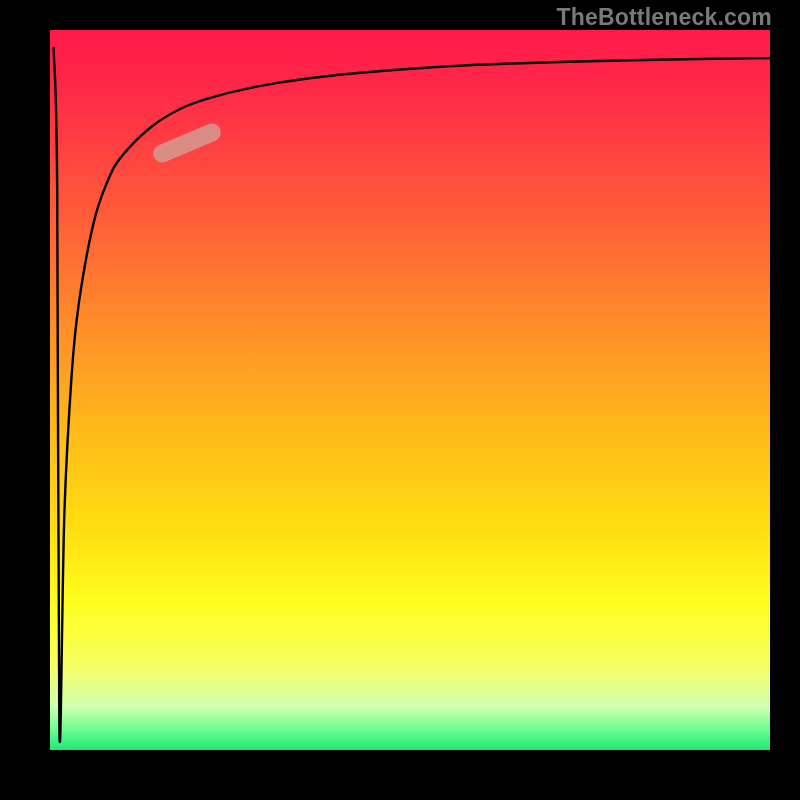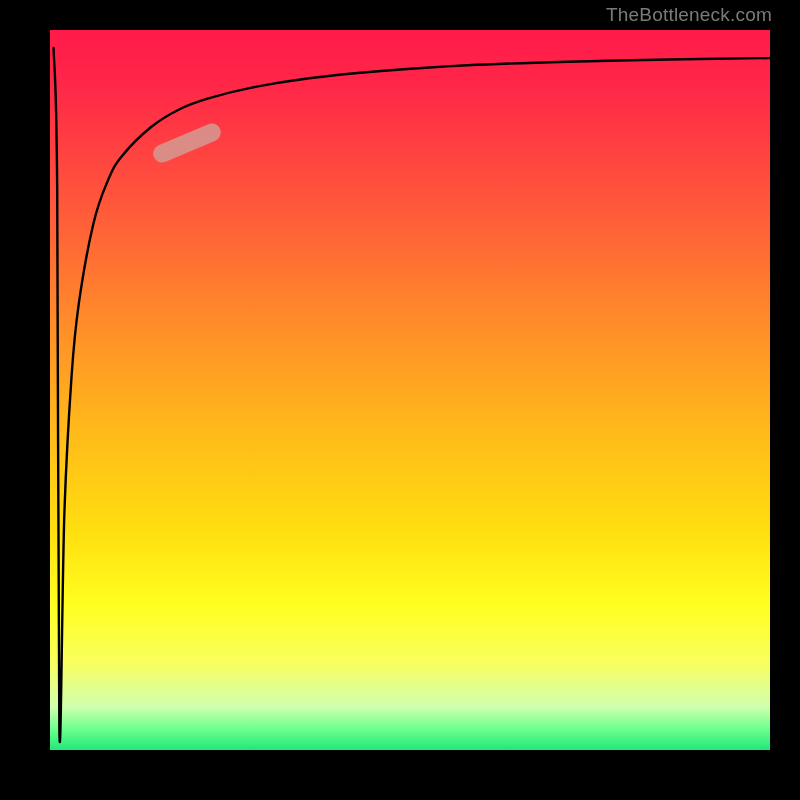--- a/index.html
+++ b/index.html
@@ -29,23 +29,23 @@
       #f8ff60 88%,
       #d0ffb0 94%,
       #70ff90 97%,
       #20e878 100%);
   }
   .watermark {
     position: absolute;
     top: 4px;
     right: 28px;
     color: #7a7a7a;
-    font-size: 19px;
+    font-size: 23px;
     letter-spacing: 0.2px;
-    font-weight: 400;
+    font-weight: 700;
   }
   svg.curve {
     position: absolute;
     left: 0;
     top: 0;
     width: 800px;
     height: 800px;
     pointer-events: none;
   }
   .highlight {

